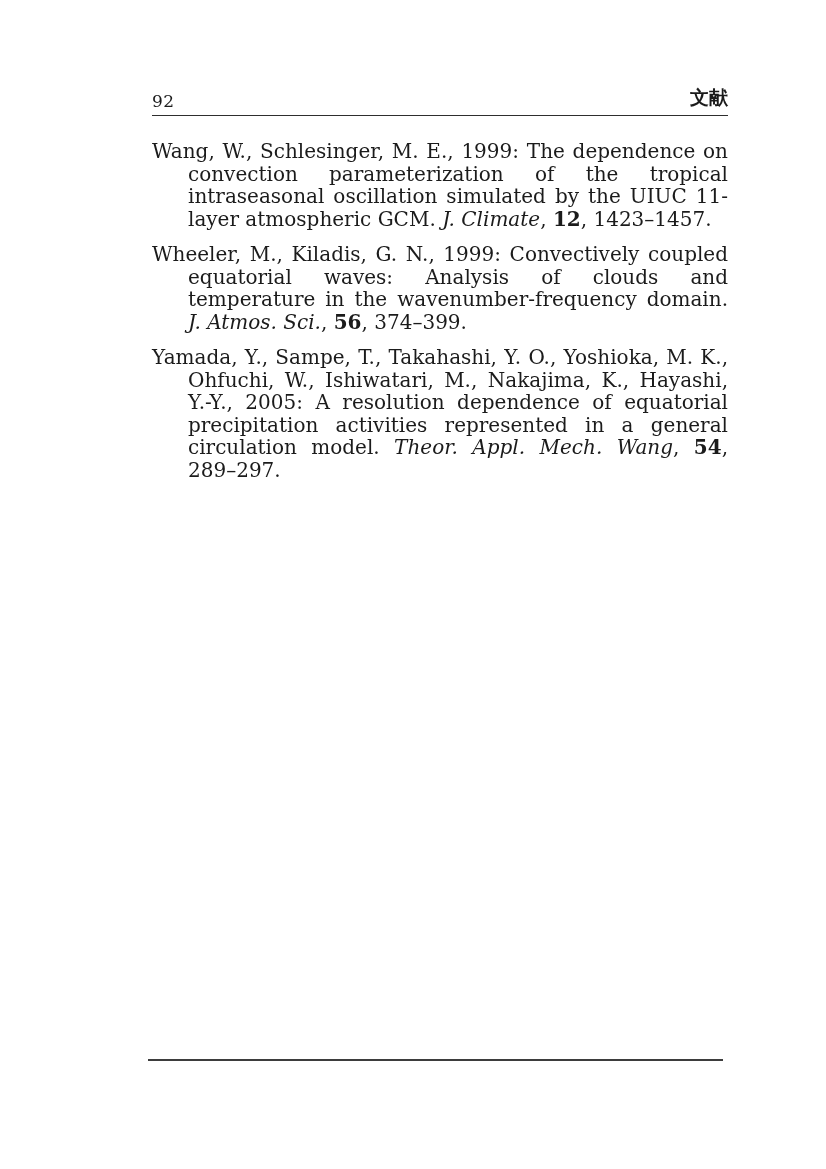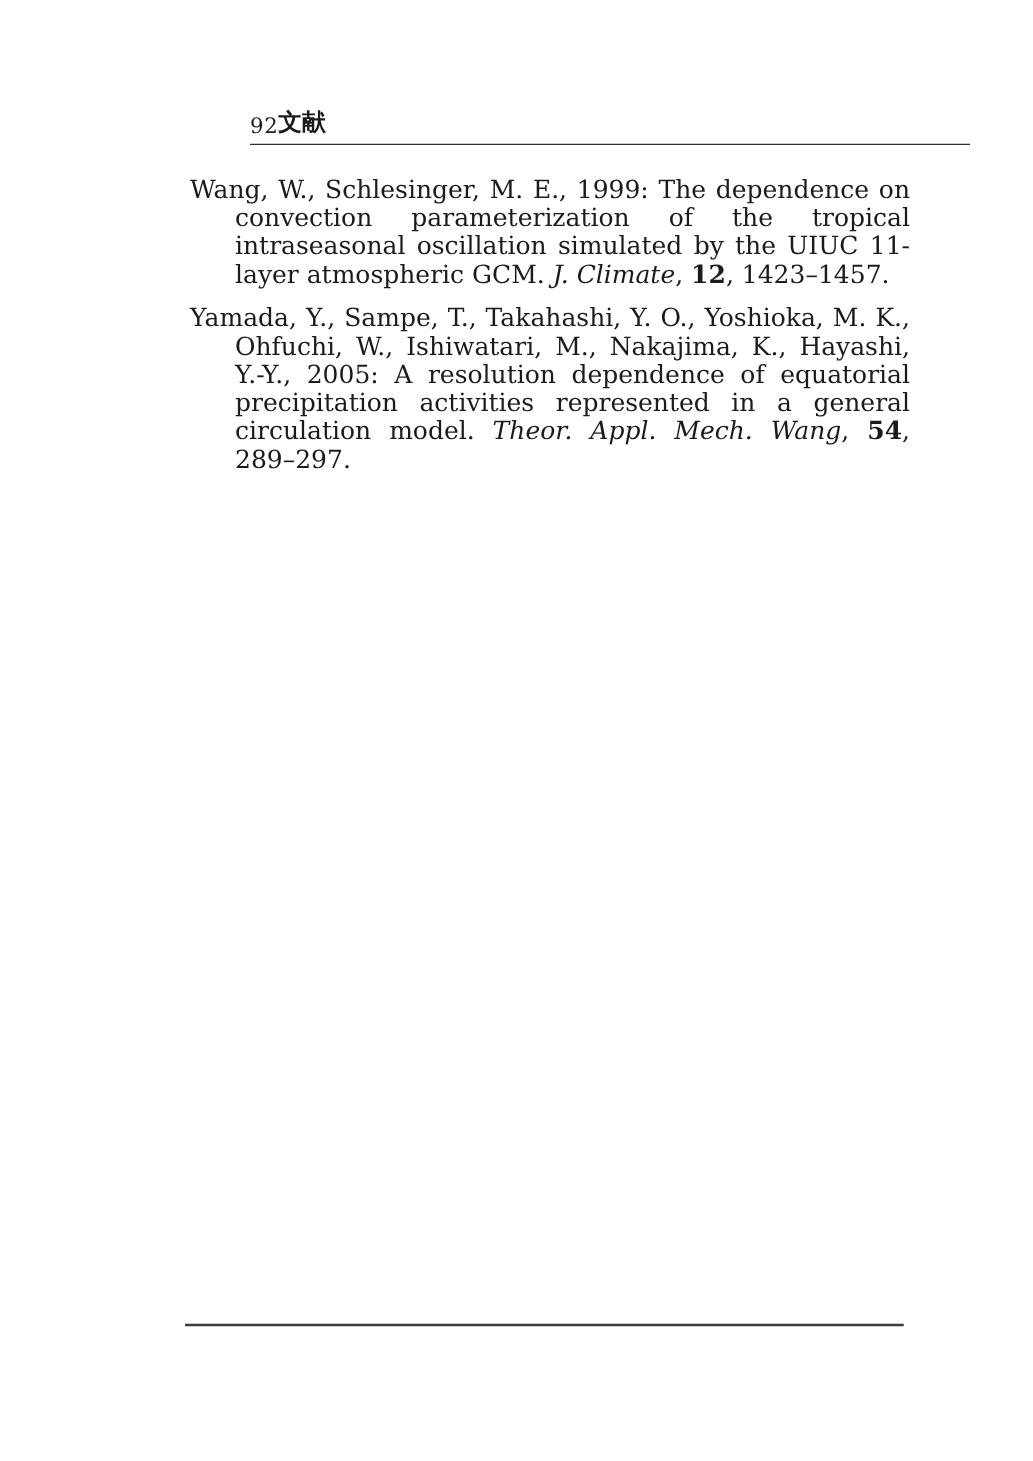--- a/index.html
+++ b/index.html
@@ -15,24 +15,24 @@
     color: #1b1b1b;
     font-family: "DejaVu Serif", serif;
     overflow: hidden;
   }
   .header {
     position: absolute;
     left: 152px;
     top: 85px;
     width: 576px;
     display: flex;
+    justify-content: space-between;
     align-items: flex-end;
     border-bottom: 1px solid #2e2e2e;
     padding-bottom: 4px;
-    margin-left: 48px;
   }
   .page-number {
     font-size: 17px;
     letter-spacing: 0.5px;
   }
   .section-title {
     font-size: 19px;
     font-weight: 600;
     font-family: "DejaVu Sans", sans-serif;
   }
@@ -70,20 +70,23 @@
     <span class="page-number">92</span>
     <span class="section-title">文献</span>
   </div>
 
   <div class="refs">
 
     <p class="ref">
       <span>Wang, W., Schlesinger, M. E., 1999: The dependence on convection parameterization of the tropical intraseasonal oscillation simulated by the UIUC 11-layer atmospheric GCM. </span><span class="it">J. Climate</span><span>, </span><span class="bd">12</span><span>, 1423–1457.</span>
     </p>
 
+    <p class="ref">
+      <span>Wheeler, M., Kiladis, G. N., 1999: Convectively coupled equatorial waves: Analysis of clouds and temperature in the wavenumber-frequency domain. </span><span class="it">J. Atmos. Sci.</span><span>, </span><span class="bd">56</span><span>, 374–399.</span>
+    </p>
 
 
     <p class="ref">
       <span>Yamada, Y., Sampe, T., Takahashi, Y. O., Yoshioka, M. K., Ohfuchi, W., Ishiwatari, M., Nakajima, K., Hayashi, Y.-Y., 2005: A resolution dependence of equatorial precipitation activities represented in a general circulation model. </span><span class="it">Theor. Appl. Mech. Wang</span><span>, </span><span class="bd">54</span><span>, 289–297.</span>
     </p>
 
   </div>
 
   <div class="footer-rule"></div>
 

